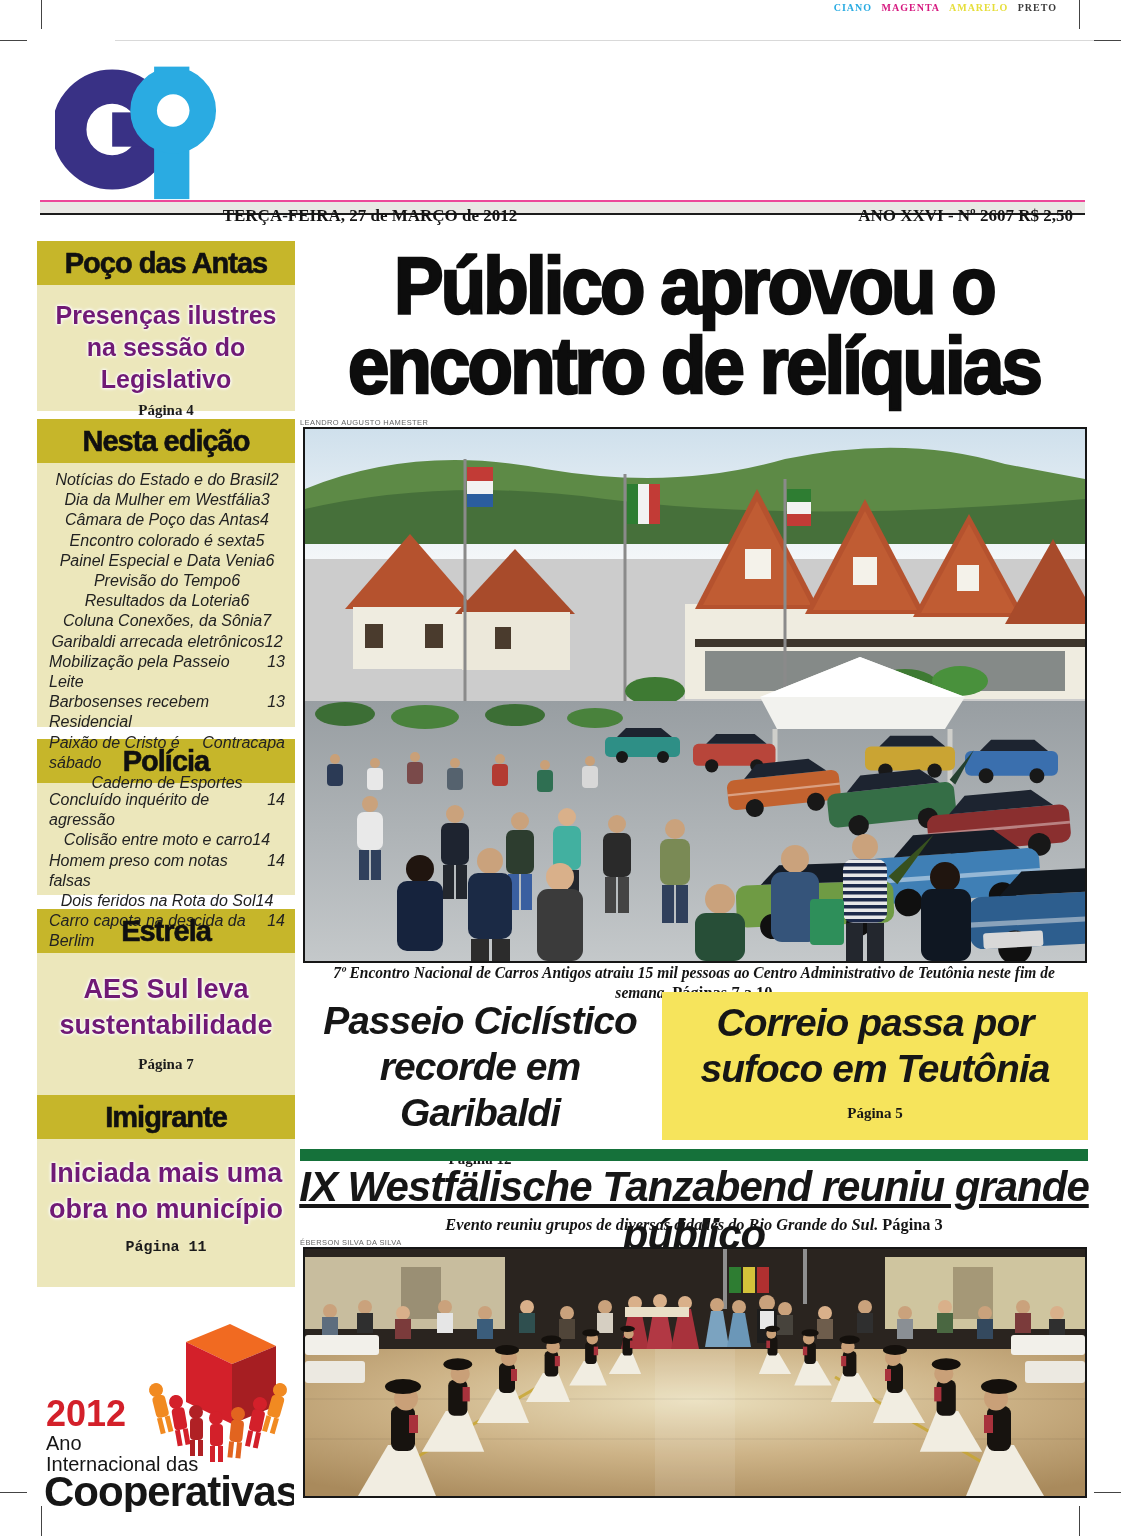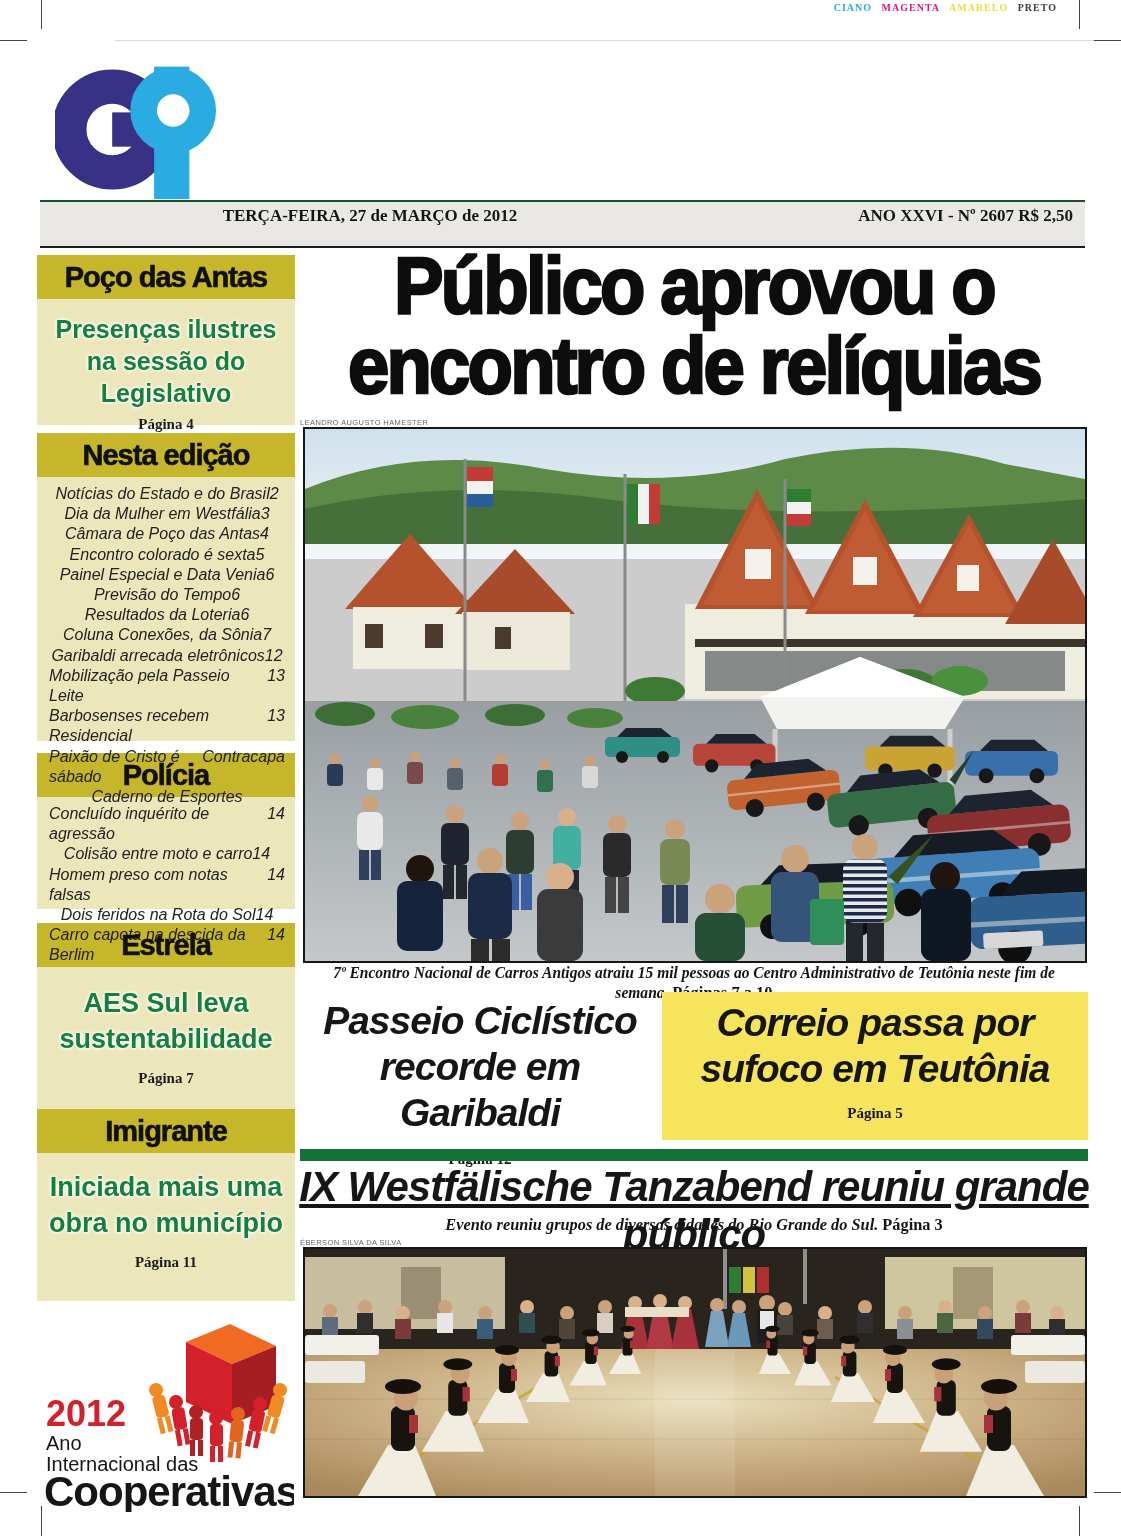--- a/index.html
+++ b/index.html
@@ -17,36 +17,36 @@
   #printbar span { margin-left:6px; }
   .lab-ciano { color:#29abe2; } .lab-magenta { color:#d6187f;text-align:right; }
   .lab-amarelo { color:#e6de3a; } .lab-preto { color:#3a3a3a; }
   
   #logo { position:absolute; left:55px; top:60px; }
   #mast-title { position:absolute; left:224px; top:38px; white-space:nowrap; z-index:5; letter-spacing:-4px; }
   #mast-title .folha { font:bold 102px/160px "Liberation Sans", sans-serif; color:#f7941e; }
   #mast-title .popular { font:bold 118px/160px "Liberation Sans", sans-serif; color:#0e72b8; margin-left:10px; }
   
   #datebar {
-    position:absolute; left:40px; top:200px; width:1045px; height:48px;
-    background:#e9e8e4; border-top:2px solid #14532d; border-bottom:2px solid #1c1c1c;
+    position:absolute; left:40px; top:200px; width:1045px; height:15px;
+    background:#e9e8e4; border-top:2px solid #ec4899; border-bottom:2px solid #1c1c1c;
     font:bold 17px/27px "Liberation Serif", serif; color:#151515;
   }
   #datebar .date { position:absolute; left:130px; width:400px; text-align:center; }
   #datebar .edition { position:absolute; right:12px; }
   
-  #sidebar { position:absolute; left:37px; top:255px; width:258px;border-radius:32px; }
+  #sidebar { position:absolute; left:37px; top:241px; width:258px;border-radius:32px; }
   .panel-header {
     background:#c6b62a; color:#101010; text-align:center;
     font:bold 29px/44px "Liberation Sans", sans-serif; letter-spacing:-1px;
     -webkit-text-stroke:0.6px #101010;
   }
   .panel-body { background:#ece7bb; }
   .sb-head {
-    font:bold 25px/32px "Liberation Sans", sans-serif; text-align:center; color:#15803d;
+    font:bold 25px/32px "Liberation Sans", sans-serif; text-align:center; color:#701a75;
     padding:14px 6px 6px 6px;
     text-shadow:0 0 3px #fff,0 0 3px #fff,0 0 4px #fff;
   }
   .sb-page { font:bold 15px/18px "Liberation Serif", serif; text-align:center; padding-bottom:14px; color:#1b1b1b; }
   .toc { padding:7px 10px 6px 12px; }
   .toc-row { display:flex; justify-content:center; font:italic 16px/20.2px "Liberation Sans", sans-serif; color:#222; }
   .toc-row .pg { font-style:italic; }
   .gap8 { height:8px; } .gap12 { height:12px; } .gap14 { height:14px; }
   
   #coop { position:absolute; left:38px; top:1298px; }
@@ -218,21 +218,21 @@
 
     <div class="panel-header">Estrela</div>
     <div class="panel-body" style="height:142px;">
       <div class="sb-head" style="font-size:27px;line-height:36px;padding-top:18px;">AES Sul leva sustentabilidade</div>
       <div class="sb-page" style="padding-top:6px;">Página 7</div>
     </div>
 
     <div class="panel-header">Imigrante</div>
     <div class="panel-body" style="height:148px;">
       <div class="sb-head" style="font-size:27px;line-height:36px;padding-top:16px;">Iniciada mais uma obra no município</div>
-      <div class="sb-page" style="padding-top:6px;">Página 11</div>
+      <div class="sb-page" style="padding-top:6px;font-family:Liberation Mono, monospace;">Página 11</div>
     </div>
   </div>
 
   <div id="coop">
     <svg width="256" height="214" viewBox="0 0 256 214">
 
       <polygon points="148,44 192,26 238,48 194,66" fill="#f16a21"></polygon>
       <polygon points="148,44 194,66 194,126 148,104" fill="#d3202a"></polygon>
       <polygon points="194,66 238,48 238,108 194,126" fill="#a61e22"></polygon>
 

